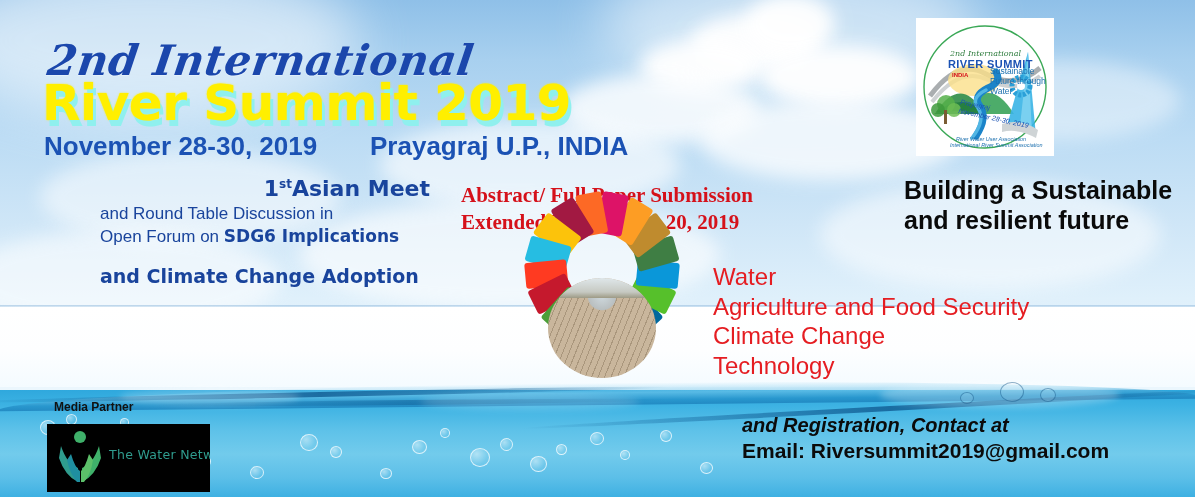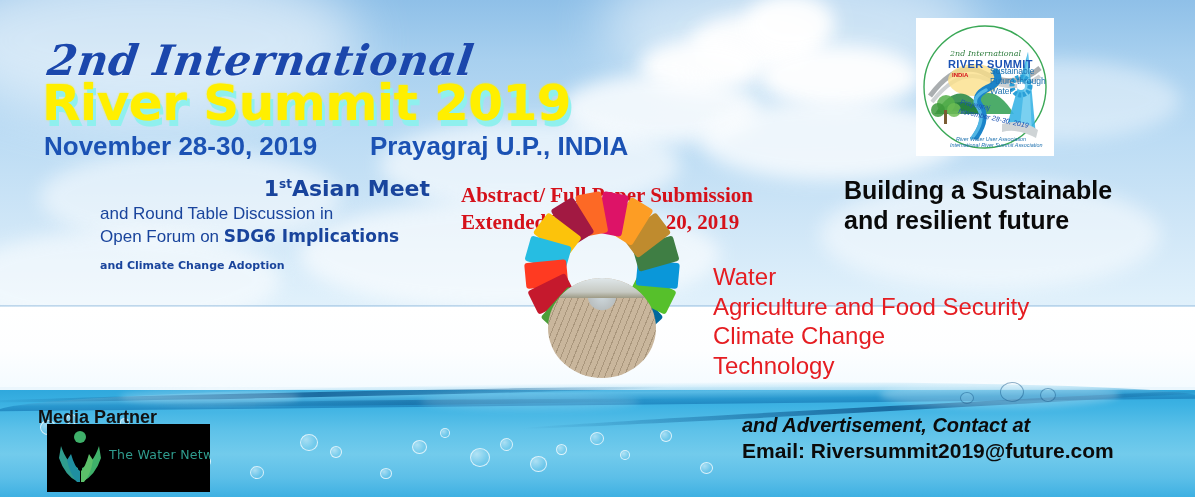--- a/index.html
+++ b/index.html
@@ -79,56 +79,55 @@
     font-family:"Liberation Sans", sans-serif;
     font-weight:700;font-size:26px;color:#1b52b4;
     white-space:nowrap;
   }
 
   #asianmeet{position:absolute;left:100px;top:176px;width:330px;line-height:1.22;}
   #asianmeet .l1{font-family:"DejaVu Sans",sans-serif;font-weight:700;font-size:22px;color:#19449c;white-space:nowrap;text-align:right;}
   #asianmeet .l1 sup{font-size:12px;vertical-align:super;}
   #asianmeet .l2,#asianmeet .l3{font-family:"Liberation Sans",sans-serif;font-size:17px;color:#19449c;white-space:nowrap;margin-top:1px;}
   #asianmeet .l3 b,#asianmeet .l4{font-family:"DejaVu Sans",sans-serif;font-weight:700;}
-  #asianmeet .l4{font-size:11px;color:#19449c;white-space:nowrap;margin-top:12px;}
+  #asianmeet .l4{font-size:19px;color:#19449c;white-space:nowrap;margin-top:18px;}
 
   #abstract{
     position:absolute;left:461px;top:182px;
     font-family:"Liberation Serif", serif;
     font-weight:700;font-size:21px;color:#d5111a;line-height:1.28;
     white-space:nowrap;
   }
 
   #topics{
     position:absolute;left:713px;top:262px;
     font-family:"Liberation Sans", sans-serif;
     font-size:24px;color:#e51d22;line-height:1.23;
     white-space:nowrap;
   }
 
   #tagline{
-    position:absolute;left:844px;top:175px;
+    position:absolute;left:904px;top:175px;
     font-family:"Liberation Sans", sans-serif;
     font-weight:700;font-size:25px;color:#0a0a0a;line-height:1.2;
     white-space:nowrap;
   }
 
   #contact{position:absolute;left:742px;top:413px;line-height:1.22;}
   #contact .c1,#contact .c2{
     font-family:"Liberation Sans",sans-serif;font-weight:700;font-style:italic;
     font-size:20px;color:#0b0b0b;white-space:nowrap;}
   #contact .c3{
     font-family:"Liberation Sans",sans-serif;font-weight:700;font-size:21px;color:#0b0b0b;white-space:nowrap;margin-top:1px;}
 
   
   #mp-label{
-    position:absolute;left:38px;top:400px;
-    font-family:"Liberation Sans",sans-serif;font-weight:700;font-size:18px;color:#111;
-    white-space:nowrap;
-    margin-top:7px;
+    position:absolute;left:54px;top:400px;
+    font-family:"Liberation Sans",sans-serif;font-weight:700;font-size:12px;color:#111;
+    white-space:nowrap;
   }
   #mp-box{position:absolute;left:47px;top:424px;width:163px;height:68px;background:#000;overflow:hidden;}
   #mp-text{position:absolute;left:62px;top:23px;font-family:"DejaVu Sans",sans-serif;font-size:12.5px;color:#2f9c8e;letter-spacing:.3px;white-space:nowrap;}
 
   
   #summit-logo{position:absolute;left:916px;top:18px;width:138px;height:138px;background:#fff;}
   #sdg-wheel{position:absolute;left:516px;top:248px;width:172px;height:160px;}
 
   .sdgseg{position:absolute;left:50%;top:50%;width:26px;height:42px;margin-left:-13px;margin-top:-80px;border-radius:3px;}
   .sdgcore{position:absolute;left:32px;top:30px;width:108px;height:100px;border-radius:50%;
@@ -293,17 +292,17 @@
       <circle cx="33" cy="13" r="6" fill="#3fb06a"></circle>
       <path d="M14 22 Q20 40 31 44 L31 58 Q18 52 12 34 Z" fill="#2f9c8e"></path>
       <path d="M52 22 Q46 40 35 44 L35 58 Q48 52 54 34 Z" fill="#3fb06a"></path>
       <path d="M24 30 Q28 44 33 47 L33 58 L30 58 Q23 50 20 36 Z" fill="#1f8fa0"></path>
       <path d="M42 30 Q38 44 34 47 L34 58 L37 58 Q44 50 46 36 Z" fill="#5cc06a"></path>
     </svg>
     <div id="mp-text">The Water Network</div>
   </div>
 
   <div id="contact">
-    <div class="c2">and Advertisement, Contact at</div>
-    <div class="c3">Email: Riversummit2019@future.com</div>
+    <div class="c2">and Registration, Contact at</div>
+    <div class="c3">Email: Riversummit2019@gmail.com</div>
   </div>
 
 </div>
 
 </body></html>

